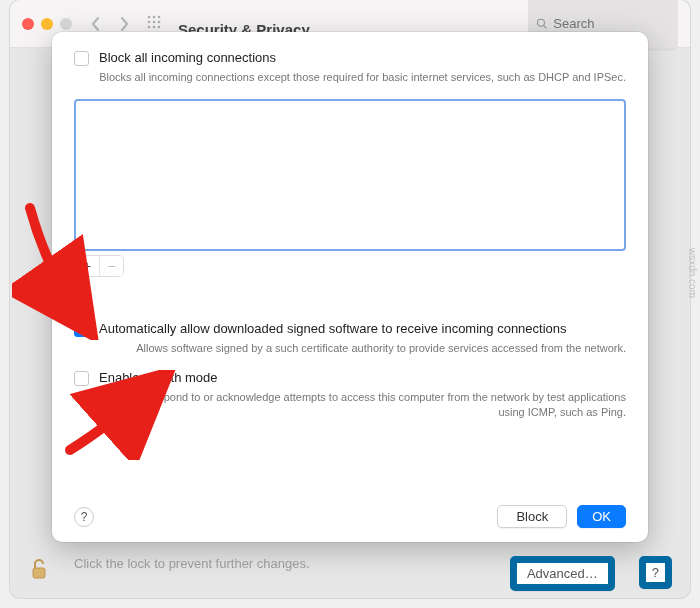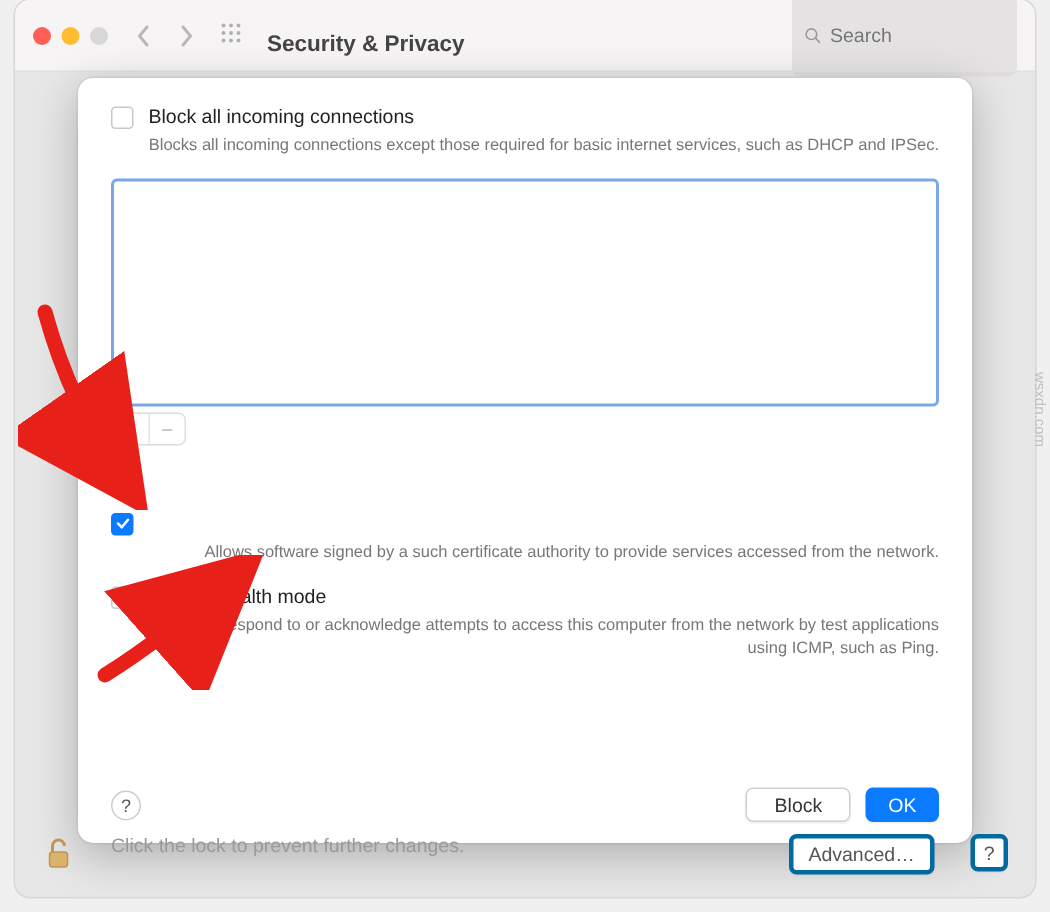--- a/index.html
+++ b/index.html
@@ -55,35 +55,35 @@
       height: 42px; display: flex; align-items: flex-start;
       padding: 0 18px; gap: 24px; color: #9a9a9a;
     }
     .lock-icon {
       width: 22px; height: 26px;
       display: flex; align-items: center; justify-content: center;
       color: #c9a15a;
     }
     .footer-text { flex: 1; font-size: 13px; }
     .adv-btn, .help-small {
-      background: #fff; border: 3px solid #0369a1; border-radius: 5px;
+      background: #fff; border: 7px solid #0369a1; border-radius: 5px;
       padding: 3px 10px; font-size: 13px; color: #555;
       box-shadow: 0 1px 1px rgba(0,0,0,0.05);
     }
     .help-small { padding: 2px 6px; }
 
     
     .dim {
       position: absolute; top: 48px; left:0; right:0; bottom:0;
       background: rgba(0,0,0,0.02);
     }
 
     .sheet {
       position: absolute;
-      top: 52px; left: 42px; right: 42px;
+      top: 32px; left: 42px; right: 42px;
       height: 510px;
       background: #fff;
       border-radius: 10px;
       box-shadow: 0 8px 30px rgba(0,0,0,0.25), 0 0 0 1px rgba(0,0,0,0.06);
       padding: 18px 22px 14px 22px;
       display: flex; flex-direction: column;
     }
     .row { display: flex; align-items: flex-start; gap: 10px; margin-bottom: 4px; }
     .chk {
       width: 15px; height: 15px; border-radius: 3px;
@@ -212,20 +212,21 @@
     </div>
 
     <div style="height:10px"></div>
 
     <div class="row">
       <div class="chk checked">
         <svg width="10" height="10" viewBox="0 0 12 12">
             <path d="M2 6 L5 9 L10 3" stroke="currentColor" stroke-width="2" fill="none" stroke-linecap="round"></path>
           </svg>
       </div>
+      <div class="opt-label">Automatically allow downloaded signed software to receive incoming connections</div>
     </div>
     <div class="opt-desc">Allows software signed by a such certificate authority to provide services accessed from the network.</div>
 
     <div style="height:6px"></div>
 
     <div class="row">
       <div class="chk"></div>
       <div class="opt-label">Enable stealth mode</div>
     </div>
     <div class="opt-desc">Don't respond to or acknowledge attempts to access this computer from the network by test applications using ICMP, such as Ping.</div>

